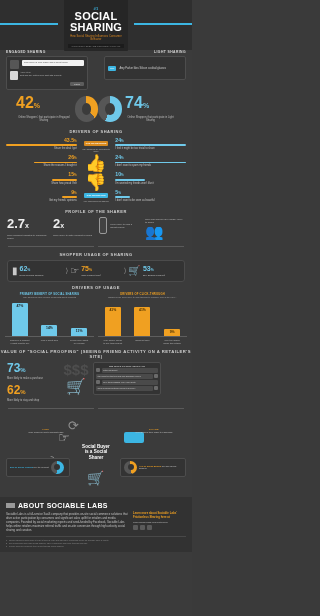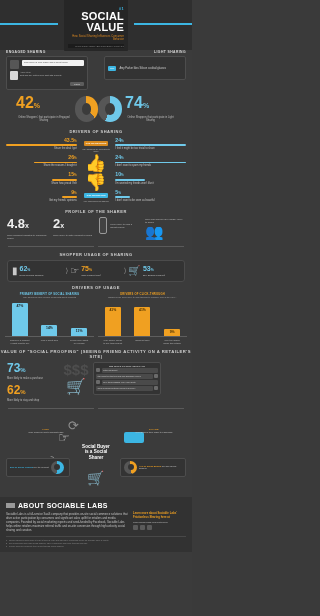--- a/index.html
+++ b/index.html
@@ -11,21 +11,21 @@
   }
   .page { width: 192px; height: 616px; position: relative; background: #3b3b3b; }
 
   
   .header {
     height: 50px; background: #2f2f2f; position: relative;
     display: flex; align-items: center; justify-content: center;
   }
   .logo-card {
     width: 64px; background: #262626; padding: 7px 4px 3px;
-    text-align: right; border-radius: 1px;
+    text-align: center; border-radius: 1px;
   }
   .logo-hash { color: #3cb6e3; font-size: 4px; font-weight: bold; letter-spacing: .3px; line-height: 5px; }
   .logo-l1 { color: #ffffff; font-size: 11px; font-weight: bold; letter-spacing: .2px; line-height: 11px; }
   .logo-l2 { color: #ffffff; font-size: 11px; font-weight: bold; letter-spacing: .2px; line-height: 11px; }
   .logo-sub { color: #e08b22; font-size: 2.6px; line-height: 3.4px; margin-top: 1.5px; letter-spacing: .1px; }
   .logo-url { color: #8c8c8c; font-size: 2.2px; margin-top: 2px; background: #1c1c1c; padding: 1px 0; letter-spacing: .1px; }
   .hdr-rule { position: absolute; top: 23px; height: 2px; background: #3cb6e3; width: 58px; }
   .hdr-rule.l { left: 0; }
   .hdr-rule.r { right: 0; }
 
@@ -186,21 +186,21 @@
 <body>
 
 <div class="page">
 
   <div class="header">
     <div class="hdr-rule l"></div>
     <div class="hdr-rule r"></div>
     <div class="logo-card">
       <div class="logo-hash">#1</div>
       <div class="logo-l1">SOCIAL</div>
-      <div class="logo-l2">VALUE</div>
+      <div class="logo-l2">SHARING</div>
       <div class="logo-sub">How Social Sharing Influences Consumer Behavior</div>
       <div class="logo-url">WWW.SOCIABLELABS.COM/SOCIALIMPACT</div>
     </div>
   </div>
 
 
   <div class="share-band">
     <div class="share-heads">
       <span>ENGAGED SHARING</span>
       <span>LIGHT SHARING</span>
@@ -299,21 +299,21 @@
         <div class="bar-val v-b"><span>5</span><span class="s">%</span></div>
         <div class="bar bar-b" style="width:21%"></div>
         <div class="bar-lbl">I don't want to be seen as boastful</div>
       </div>
     </div>
   </div>
 
   <div class="sub-title">PROFILE OF THE SHARER</div>
   <div class="profile">
     <div class="pf">
-      <div class="pf-x"><span>4.8</span><span class="s">x</span></div>
+      <div class="pf-x"><span>2.7</span><span class="s">x</span></div>
       <div class="pf-c">More frequent updates to Facebook profile</div>
     </div>
     <div class="pf">
       <div class="pf-x"><span>2</span><span class="s">x</span></div>
       <div class="pf-c">More likely to write product reviews</div>
     </div>
     <div class="pf" style="display:flex;gap:3px;align-items:center">
       <div class="phone"></div>
       <div class="pf-c">More likely to own a Smart Phone</div>
     </div>

